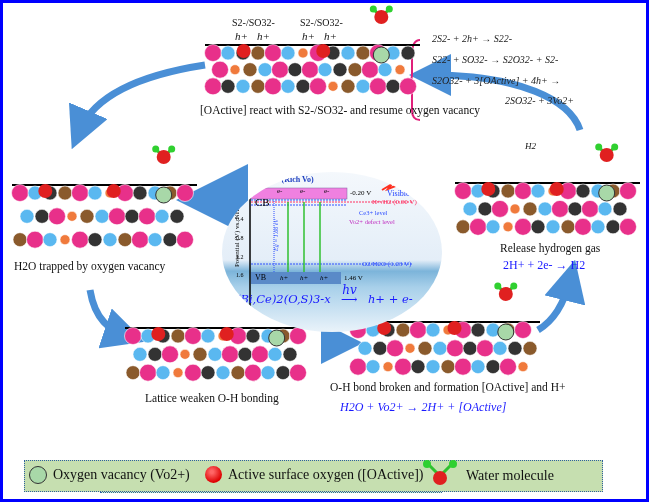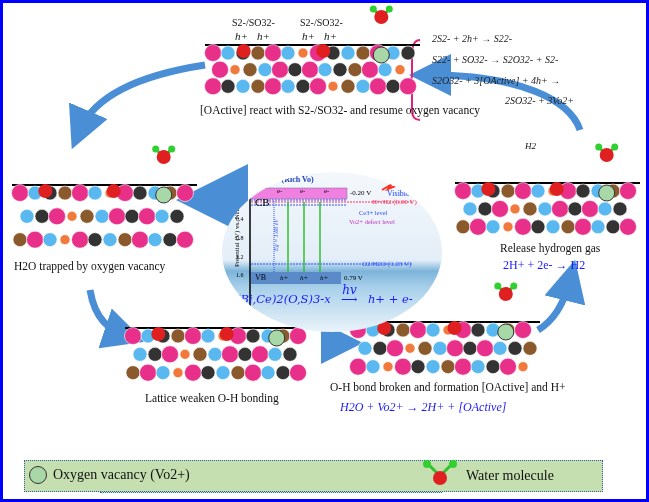--- a/index.html
+++ b/index.html
@@ -333,21 +333,21 @@
   <span class="abs band-lbl" style="left:14px;top:100px;font-size:6px">1.6</span>
   <span class="abs band-lbl" style="left:33px;top:24px;font-size:11px">CB</span>
   <span class="abs band-lbl" style="left:33px;top:101px;font-size:8px">VB</span>
   <span class="abs band-lbl" style="left:55px;top:15px;font-size:7px">e-</span>
   <span class="abs band-lbl" style="left:78px;top:15px;font-size:7px">e-</span>
   <span class="abs band-lbl" style="left:102px;top:15px;font-size:7px">e-</span>
   <span class="abs band-lbl" style="left:58px;top:102px;font-size:7px;font-style:italic">h+</span>
   <span class="abs band-lbl" style="left:78px;top:102px;font-size:7px;font-style:italic">h+</span>
   <span class="abs band-lbl" style="left:98px;top:102px;font-size:7px;font-style:italic">h+</span>
   <span class="abs band-lbl" style="left:128px;top:17px;font-size:7px">-0.20 V</span>
-  <span class="abs band-lbl" style="left:122px;top:102px;font-size:7px">0.79 V</span>
+  <span class="abs band-lbl" style="left:122px;top:102px;font-size:7px">1.46 V</span>
   <span class="abs band-lbl" style="left:38px;top:60px;font-size:6px;color:#3050ff;transform:rotate(-90deg);white-space:nowrap;font-style:italic">Eg = 1.66 eV</span>
   <span class="abs band-lbl" style="left:150px;top:26px;font-size:7px;color:#ff3060">H+/H2 (0.00 V)</span>
   <span class="abs band-lbl" style="left:137px;top:37px;font-size:6.5px;color:#3050ff">Ce3+ level</span>
   <span class="abs band-lbl" style="left:127px;top:46px;font-size:6.5px;color:#c030c0">Vo2+ defect level</span>
   <span class="abs band-lbl" style="left:140px;top:88px;font-size:7px;color:#3050ff">O2/H2O (1.23 V)</span>
   <div class="abs" style="left:14px;top:120px;font-size:11.5px;color:#1a1aff;font-style:italic;white-space:nowrap;font-family:'DejaVu Serif',serif">
     <span>(Bi,Ce)2(O,S)3-x</span>
     <span style="position:relative;display:inline-block;width:30px;text-align:center">
       <span style="position:absolute;left:8px;top:-9px;font-size:12px">hv</span>⟶
     </span>
@@ -375,20 +375,24 @@
   <div class="lg-item" style="left:280px">
       <span class="ball" style="width:22px;height:22px;margin-top:-3px;background:radial-gradient(circle at 40% 35%,#fce 10%,#e8308a 70%)"></span>
       <span>S</span>
     </div>
 </div>
 <div class="legend2">
   <div class="lg-item" style="left:4px">
       <span class="ball" style="width:18px;height:18px;background:#a8d8a8;border:1px solid #333;box-sizing:border-box"></span>
       <span>Oxygen vacancy (Vo2+)</span>
     </div>
+  <div class="lg-item" style="left:180px">
+      <span class="ball" style="background:radial-gradient(circle at 40% 35%,#f66 10%,#d00 70%)"></span>
+      <span>Active surface oxygen ([OActive])</span>
+    </div>
   <div class="lg-item" style="left:395px">
     <svg width="40" height="26" style="margin-top:-6px">
         <line x1="8" y1="4" x2="20" y2="16" stroke="#30c030" stroke-width="3"></line>
         <line x1="32" y1="4" x2="20" y2="16" stroke="#30c030" stroke-width="3"></line>
         <circle cx="7" cy="4" r="4" fill="#30d030"></circle>
         <circle cx="33" cy="4" r="4" fill="#30d030"></circle>
         <circle cx="20" cy="18" r="7" fill="#e02020"></circle>
       </svg>
     <span>Water molecule</span>
   </div>

